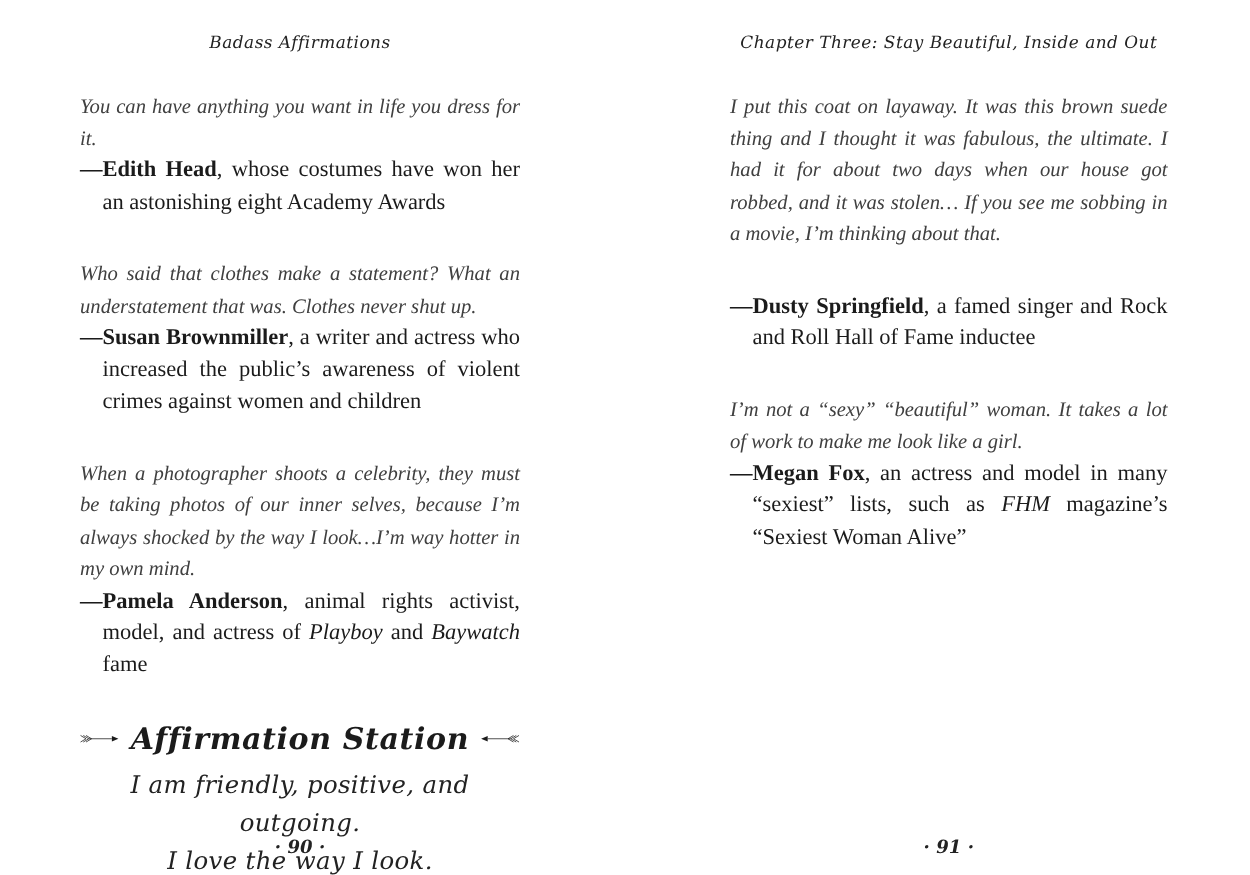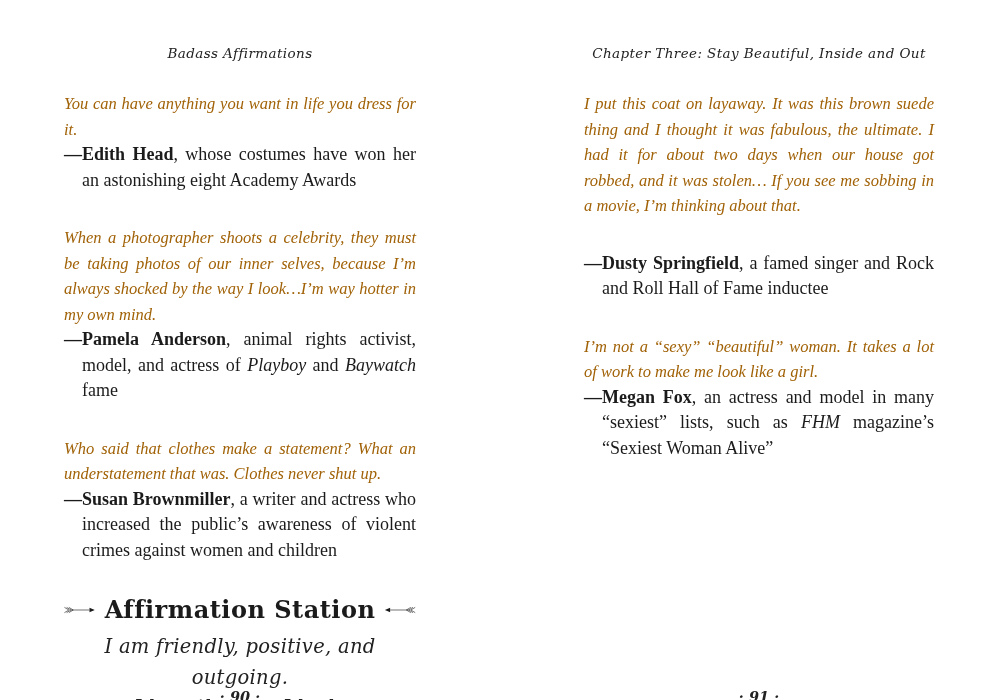--- a/index.html
+++ b/index.html
@@ -7,21 +7,20 @@
   body {
     width: 1000px; height: 700px;
     font-family: "Liberation Serif", serif;
     color: #1b1b1b;
     overflow: hidden;
   }
   .spread {
     position: relative;
     width: 1000px; height: 512px;
     background: #ffffff;
-    margin-top: 19px;
   }
   .page {
     position: absolute;
     top: 0;
     height: 700px;
   }
   .page.left  { left: 64px;  width: 352px; }
   .page.right { left: 584px; width: 350px; }
 
   .running-header {
@@ -36,21 +35,21 @@
   }
 
   .quote-group { margin-bottom: 32px; }
 
   .quote-text {
     font-family: "Liberation Serif", serif;
     font-style: italic;
     font-size: 16.5px;
     line-height: 25.5px;
     text-align: justify;
-    color: #a16207;
+    color: #404040;
   }
   .attribution {
     font-family: "Liberation Serif", serif;
     font-size: 18px;
     line-height: 25.5px;
     text-align: justify;
     padding-left: 18px;
     text-indent: -18px;
     color: #1b1b1b;
   }
@@ -63,20 +62,21 @@
   }
   .station-title-row {
     display: flex;
     align-items: center;
     justify-content: center;
     gap: 9px;
     margin-bottom: 8px;
   }
   .station-title {
     font-family: "DejaVu Serif", serif;
+    font-style: italic;
     font-weight: bold;
     font-size: 24px;
     letter-spacing: 0.5px;
     color: #1b1b1b;
     white-space: nowrap;
   }
   .arrow-icon { display: block; }
   .affirmation-line {
     font-family: "DejaVu Serif", serif;
     font-style: italic;
@@ -105,26 +105,26 @@
 
   <section class="page left">
     <div class="running-header">Badass Affirmations</div>
 
     <div class="quotes">
         <div class="quote-group">
           <p class="quote-text">You can have anything you want in life you dress for it.</p>
           <p class="attribution"><span class="b">—Edith Head</span><span>, whose costumes have won her an astonishing eight Academy Awards</span></p>
         </div>
         <div class="quote-group">
+          <p class="quote-text">Who said that clothes make a statement? What an understatement that was. Clothes never shut up.</p>
+          <p class="attribution"><span class="b">—Susan Brownmiller</span><span>, a writer and actress who increased the public’s awareness of violent crimes against women and children</span></p>
+        </div>
+        <div class="quote-group">
           <p class="quote-text">When a photographer shoots a celebrity, they must be taking photos of our inner selves, because I’m always shocked by the way I look…I’m way hotter in my own mind.</p>
           <p class="attribution"><span class="b">—Pamela Anderson</span><span>, animal rights activist, model, and actress of </span><span class="i">Playboy</span><span> and </span><span class="i">Baywatch</span><span> fame</span></p>
-        </div>
-        <div class="quote-group">
-          <p class="quote-text">Who said that clothes make a statement? What an understatement that was. Clothes never shut up.</p>
-          <p class="attribution"><span class="b">—Susan Brownmiller</span><span>, a writer and actress who increased the public’s awareness of violent crimes against women and children</span></p>
         </div>
       </div>
 
     <div class="affirmation-station">
       <div class="station-title-row">
         <svg class="arrow-icon" width="72" height="18" viewBox="0 0 72 18">
           <g stroke="#1b1b1b" stroke-width="1.4" fill="none">
             <path d="M1 3 L11 9 M1 15 L11 9"></path>
             <path d="M6 3 L16 9 M6 15 L16 9"></path>
             <path d="M11 3 L21 9 M11 15 L21 9"></path>

